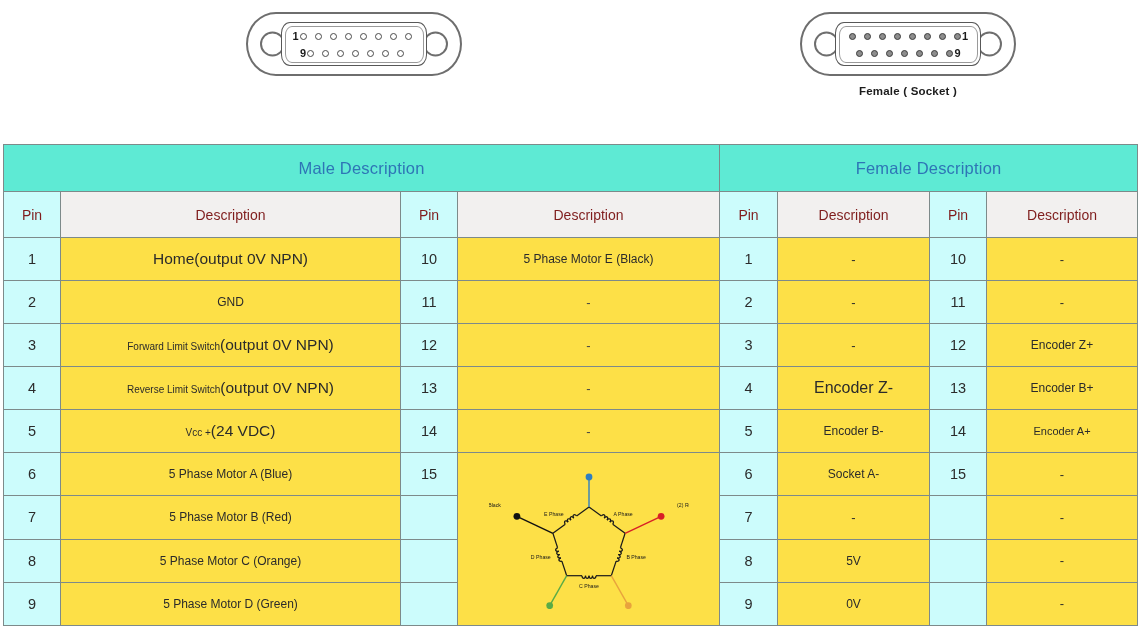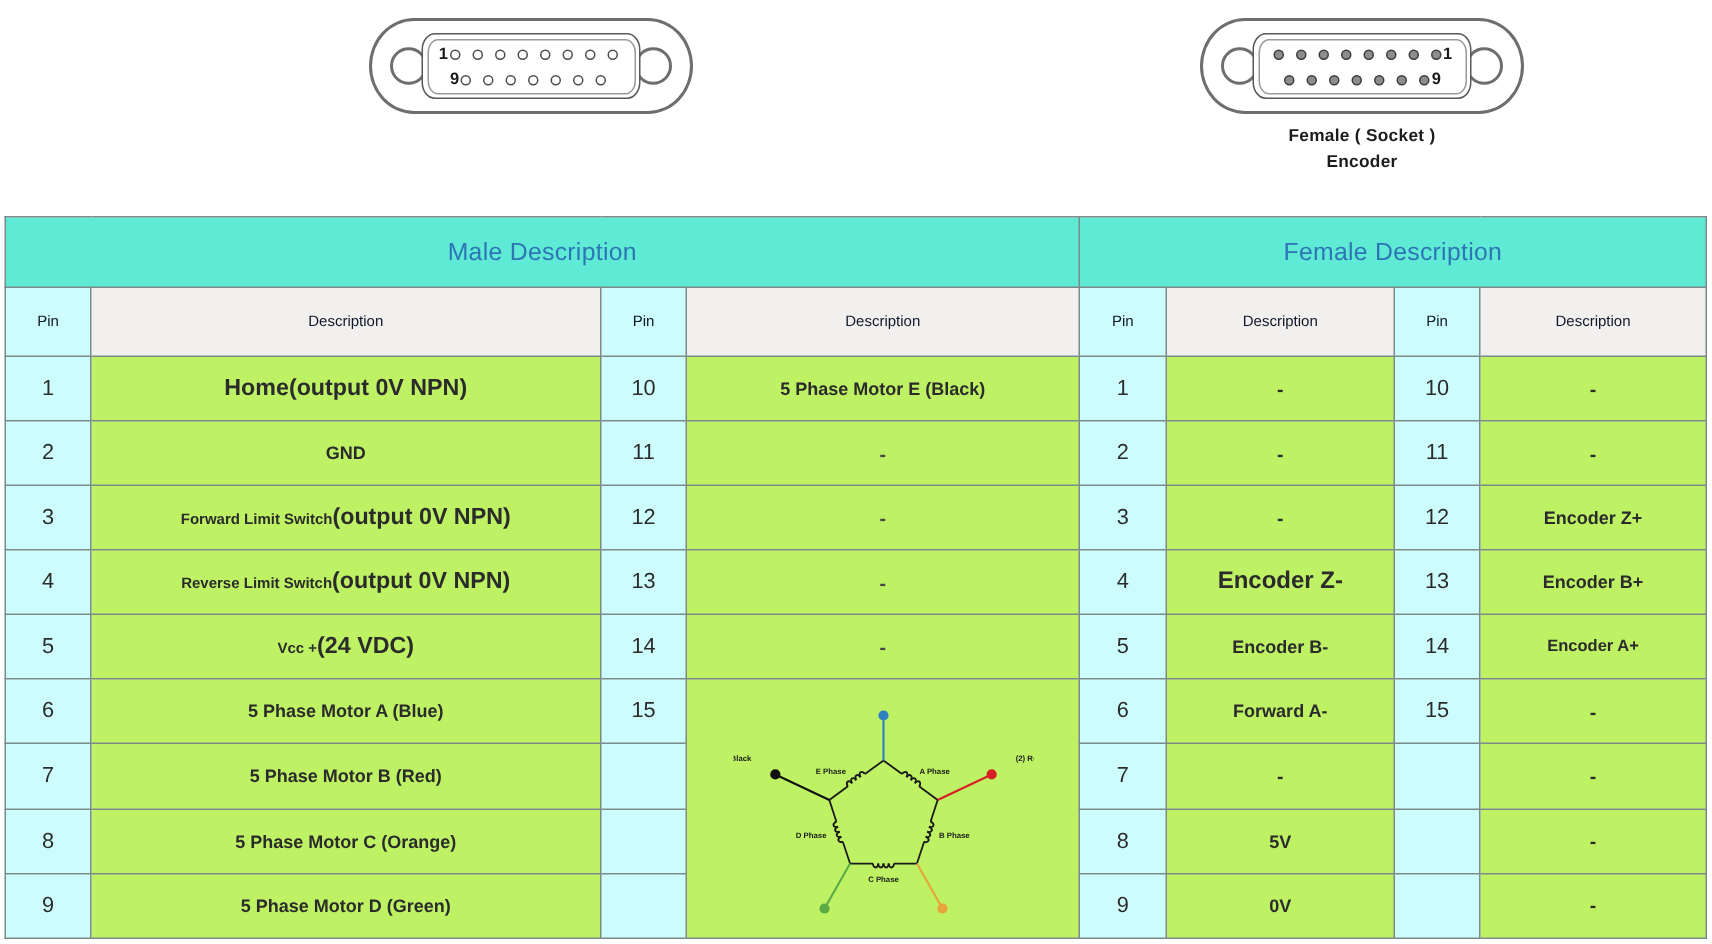--- a/index.html
+++ b/index.html
@@ -93,35 +93,34 @@
     font-size:16.5px;
     height:46px;
     border-left:1px solid #9b9b9b;
     border-right:1px solid #9b9b9b;
     border-top:1px solid #9b9b9b;
     border-bottom:1px solid #7d8a8a;
     letter-spacing:.2px;
   }
   .hd{
     height:45px;
-    color:#0f172a;
-    font-size:10px;
+    color:#7f1d1d;
+    font-size:14px;
     background:#f2f0ef;
   }
   .hd.pin{background:#ccfcfc;}
   td.pin{
     background:#ccfcfc;
     font-size:14.5px;
     color:#2b2b2b;
   }
   td.desc{
-    background:#bef264;
+    background:#fde047;
     font-size:12px;
     color:#2b2b2b;
-    font-weight:bold;
   }
   tbody tr{height:43px;}
   .big{font-size:15.5px;}
   .sm{font-size:10px;}
   .md{font-size:12px;text-align:right;}
   .dash{font-size:13px;color:#444;}
 
   
   col.c-pin{width:57px;}
   col.c-desc{width:340px;}
@@ -198,21 +197,20 @@
           <span class="hole sock"></span>
           <span class="hole sock"></span>
           <span class="hole sock"></span>
           <span class="hole sock lastf"></span>
           <span class="lbl">9</span>
         </div>
       </div>
     </div>
     <div class="conn-caption">
       <div>Female ( Socket )</div>
-      <div>Encoder</div>
     </div>
   </div>
 
 </div>
 
 <table class="tbl">
   <colgroup>
     <col class="c-pin">
       <col class="c-desc">
       <col class="c-pin2">
@@ -353,21 +351,21 @@
               <line x1="77.7" y1="106.7" x2="60.7" y2="136.7" stroke="#5aab46" stroke-width="1.4"></line>
               <circle cx="60.7" cy="136.7" r="3.4" fill="#5aab46"></circle>
               <text x="51.7" y="150.7" font-family="Liberation Sans, sans-serif" font-size="5.2" fill="#1a1a1a" text-anchor="middle">(4) Green</text>
               <line x1="63.9" y1="64.3" x2="27.9" y2="47.3" stroke="#111111" stroke-width="1.4"></line>
               <circle cx="27.9" cy="47.3" r="3.4" fill="#111111"></circle>
               <text x="11.9" y="38.3" font-family="Liberation Sans, sans-serif" font-size="5.2" fill="#1a1a1a" text-anchor="end">(5) Black</text>
             </svg>
           </div>
         </td>
         <td class="pin">6</td>
-        <td class="desc" style="font-size: 12px;">Forward A-</td>
+        <td class="desc" style="font-size: 12px;">Socket A-</td>
         <td class="pin">15</td>
         <td class="desc" style="font-size: 13px;">-</td>
       </tr>
       <tr>
         <td class="pin">7</td>
         <td class="desc"><span class="md">5 Phase Motor B (Red)</span></td>
         <td class="pin"></td>
         <td class="pin">7</td>
         <td class="desc" style="font-size: 13px;">-</td>
         <td class="pin"></td>

